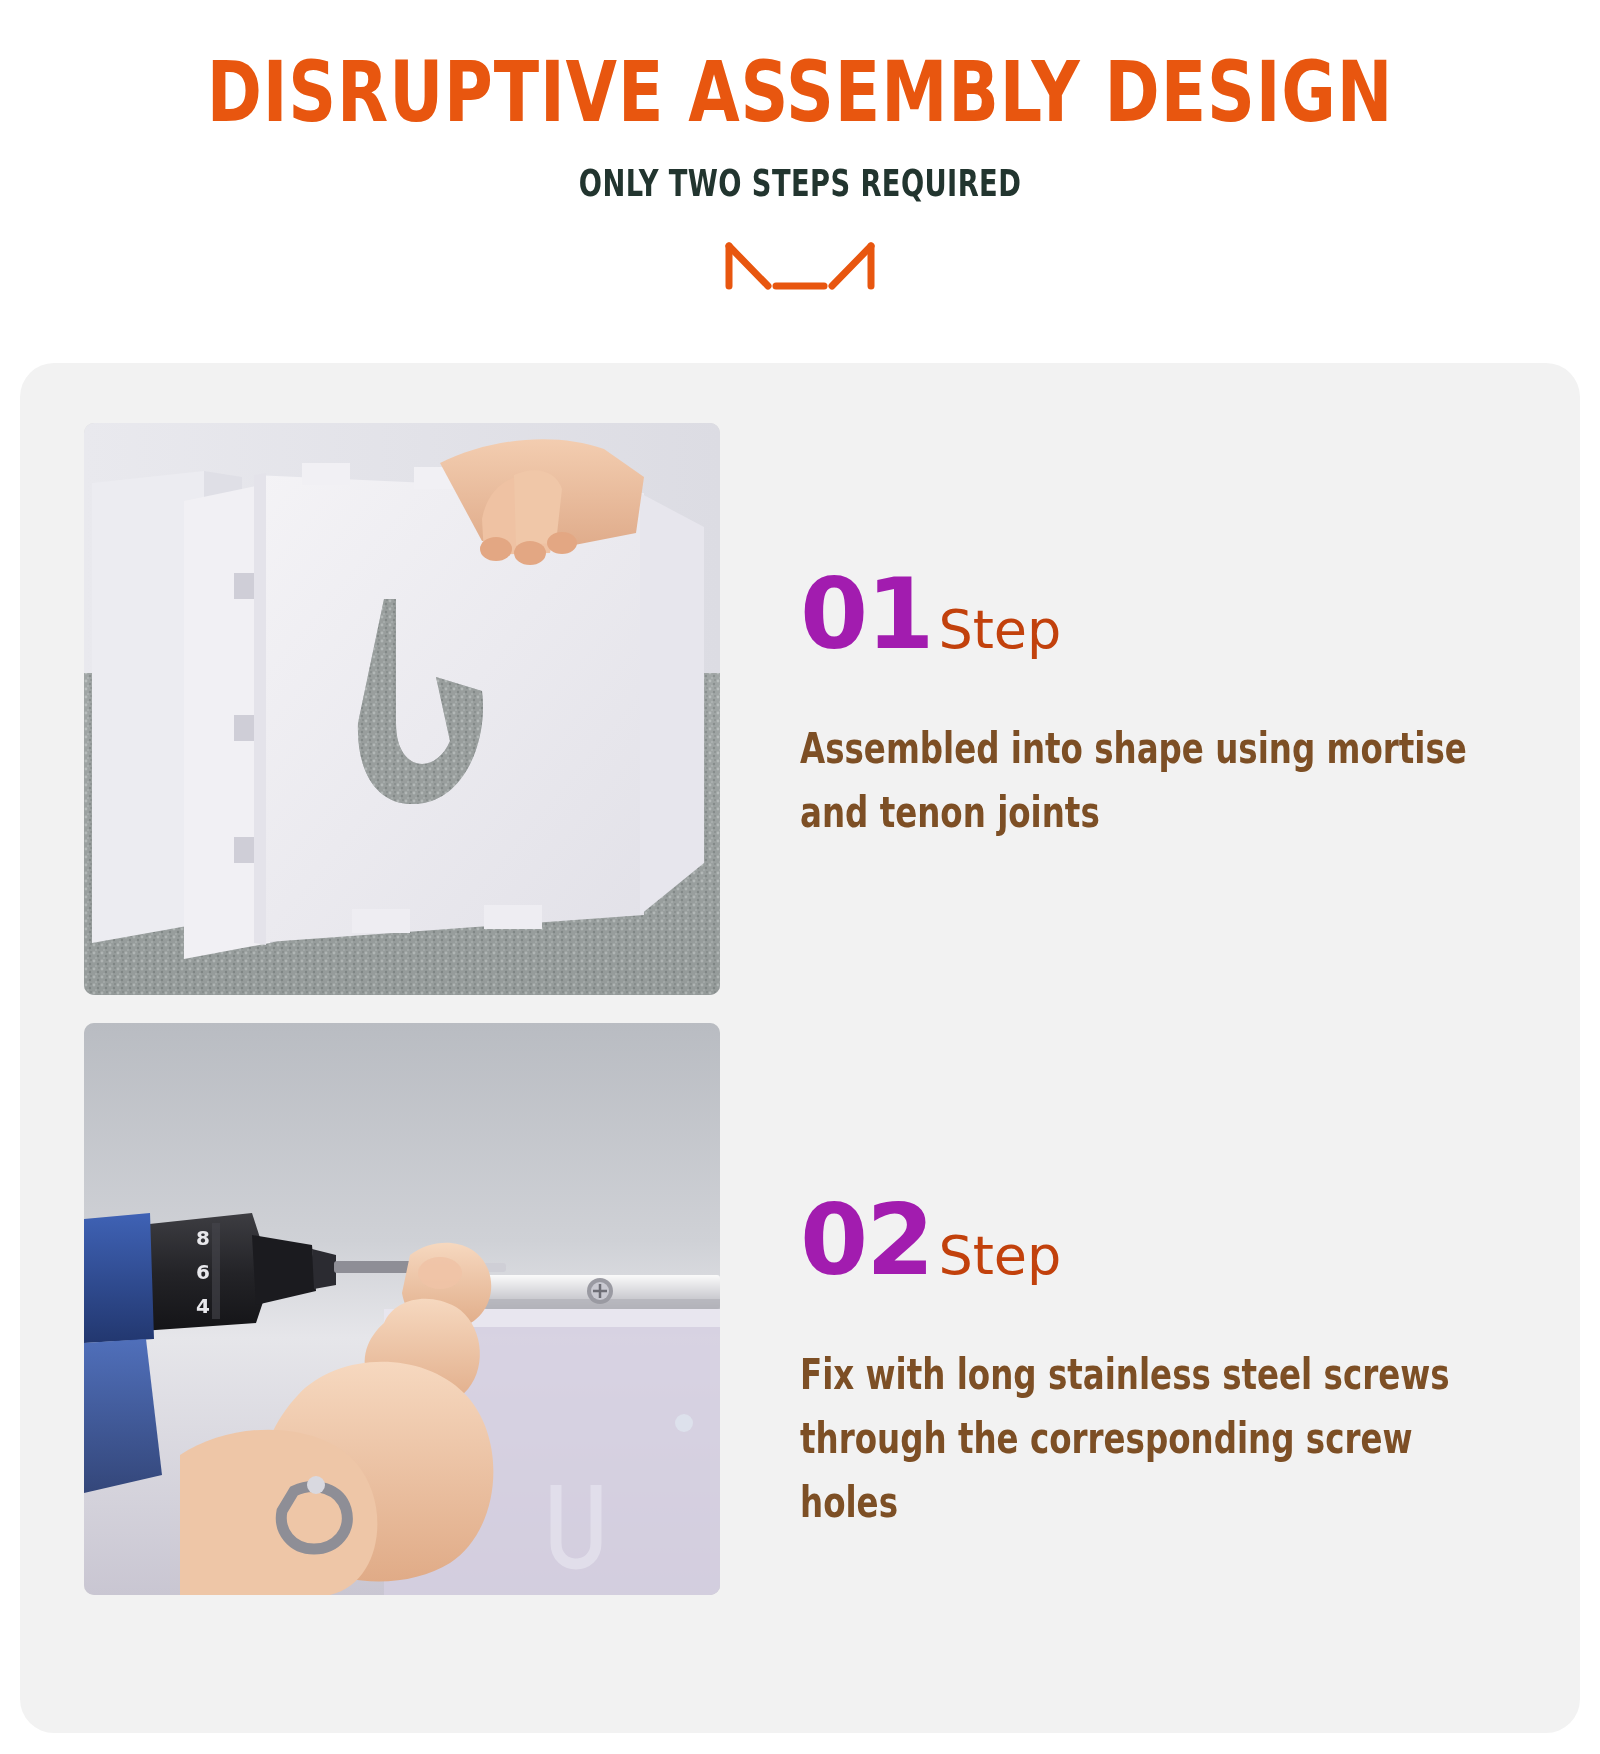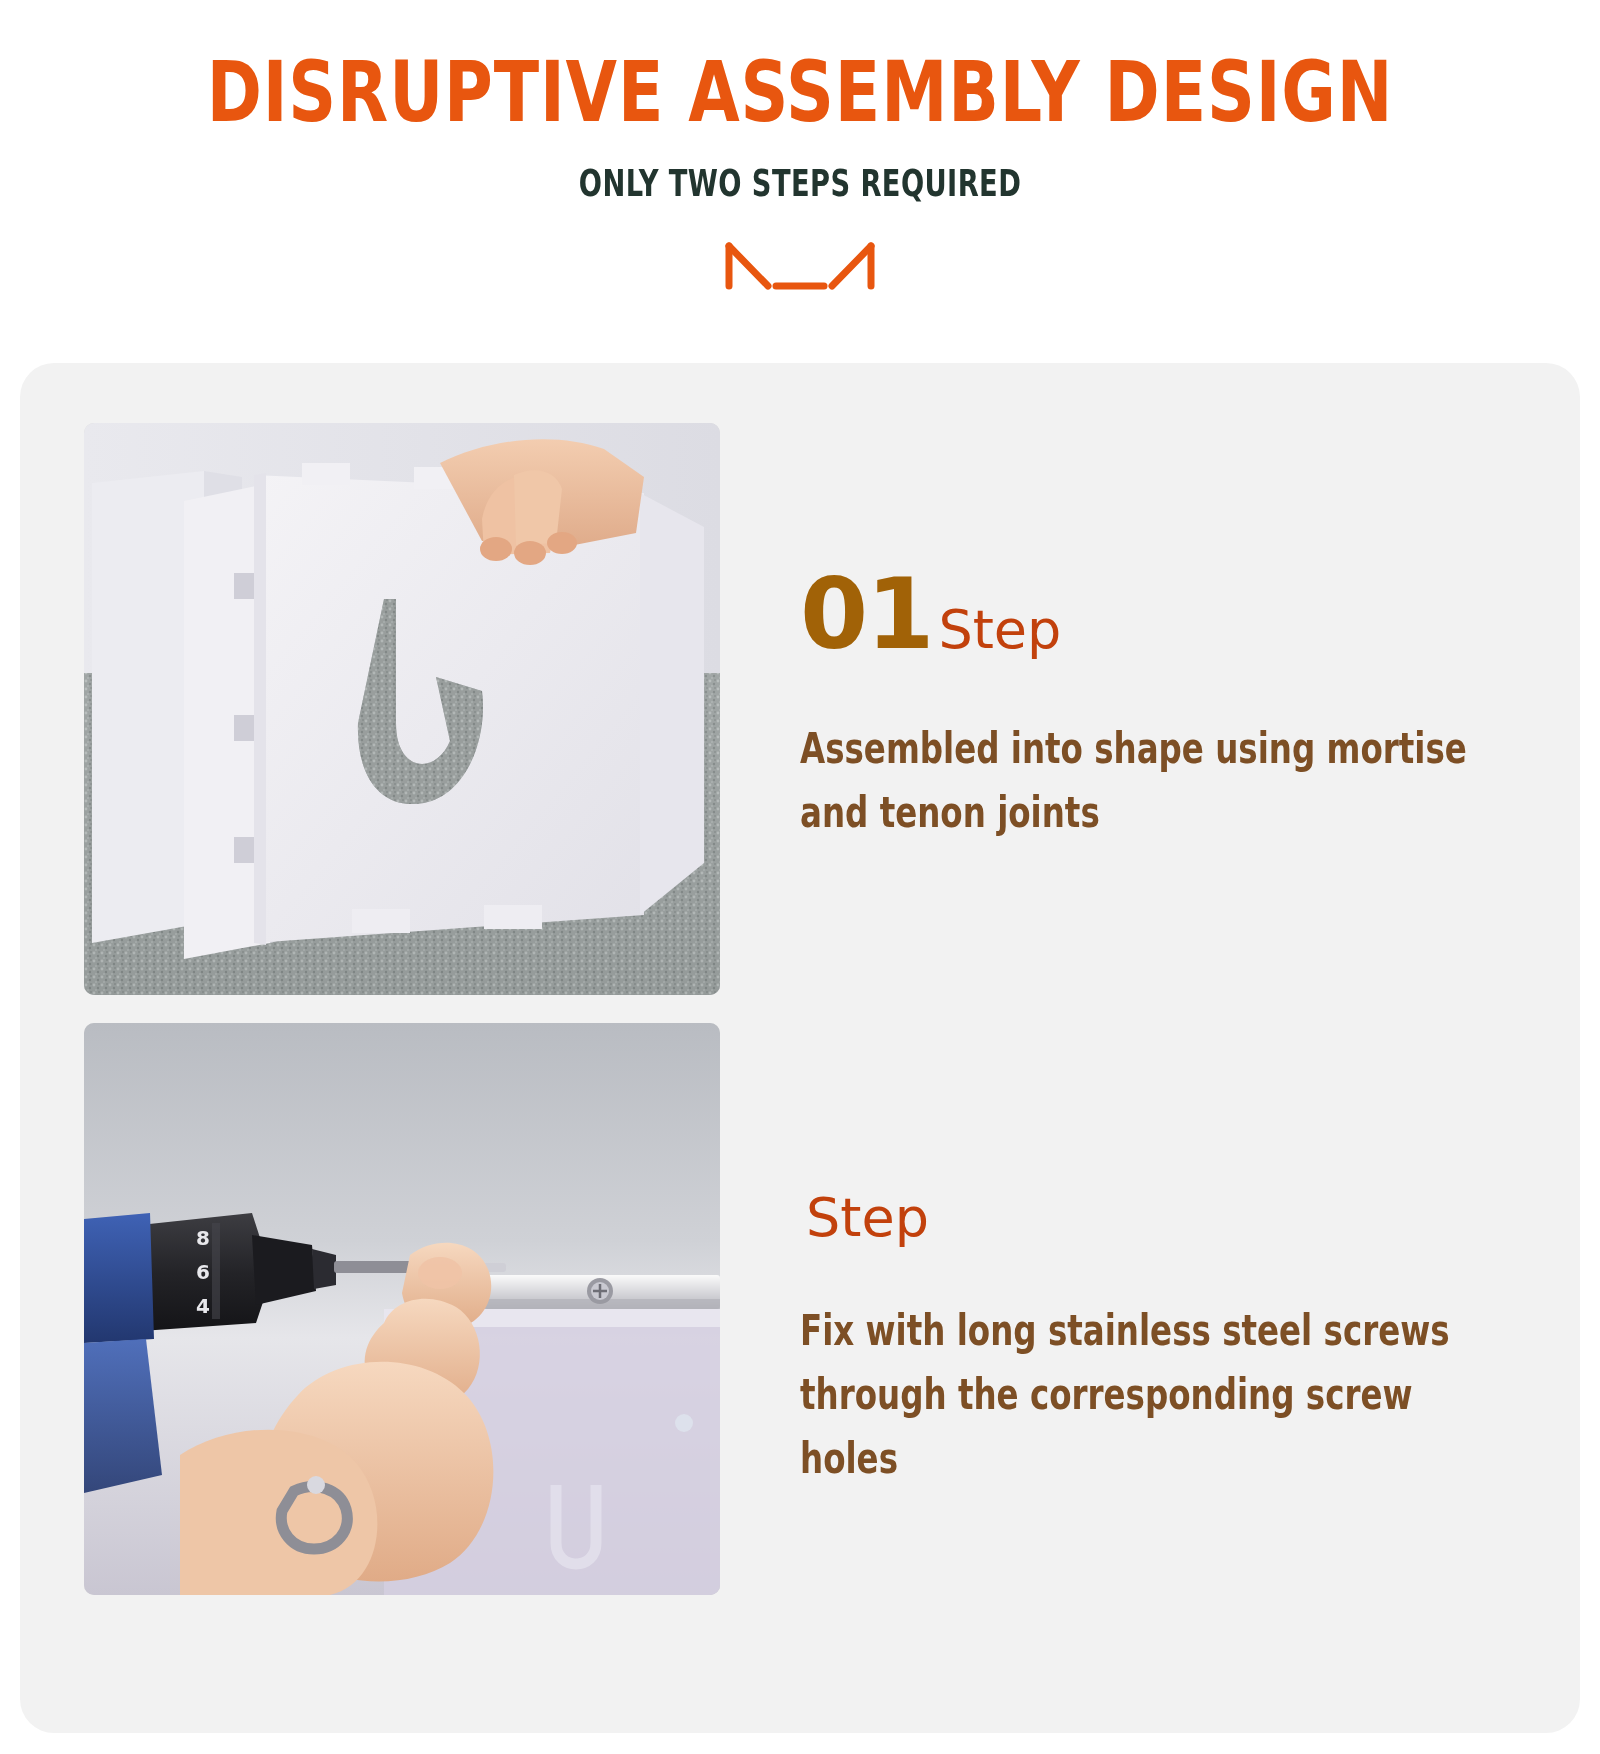--- a/index.html
+++ b/index.html
@@ -104,21 +104,21 @@
     align-items: baseline;
     color: #8a5525;
     margin-bottom: 54px;
   }
   .step-num {
     font-family: "DejaVu Sans", sans-serif;
     font-weight: 700;
     font-size: 98px;
     line-height: 98px;
     letter-spacing: -2px;
-    color: #a16207;
+    color: #a21caf;
   }
   .step-word {
     font-family: "DejaVu Sans", sans-serif;
     font-weight: 400;
     font-size: 54px;
     line-height: 54px;
     color: #c2410c;
     margin-left: 6px;
   }
 
@@ -321,20 +321,21 @@
           </g>
 
           <path d="M466 1420 Z" fill="none"></path>
           <path d="M472 462 L472 520 C472 548 512 548 512 520 L512 462" fill="none" stroke="#e3e0ec" stroke-width="11" opacity="0.85"></path>
           <circle cx="600" cy="400" r="9" fill="#dfe6ef" opacity="0.75"></circle>
         </svg>
       </div>
 
       <div class="step-text">
         <div class="step-head">
+          <span class="step-num">02</span>
           <span class="step-word">Step</span>
         </div>
         <div class="step-desc">Fix with long stainless steel screws through the corresponding screw holes</div>
       </div>
     </div>
 
   </div>
 </div>
 
 </body></html>

